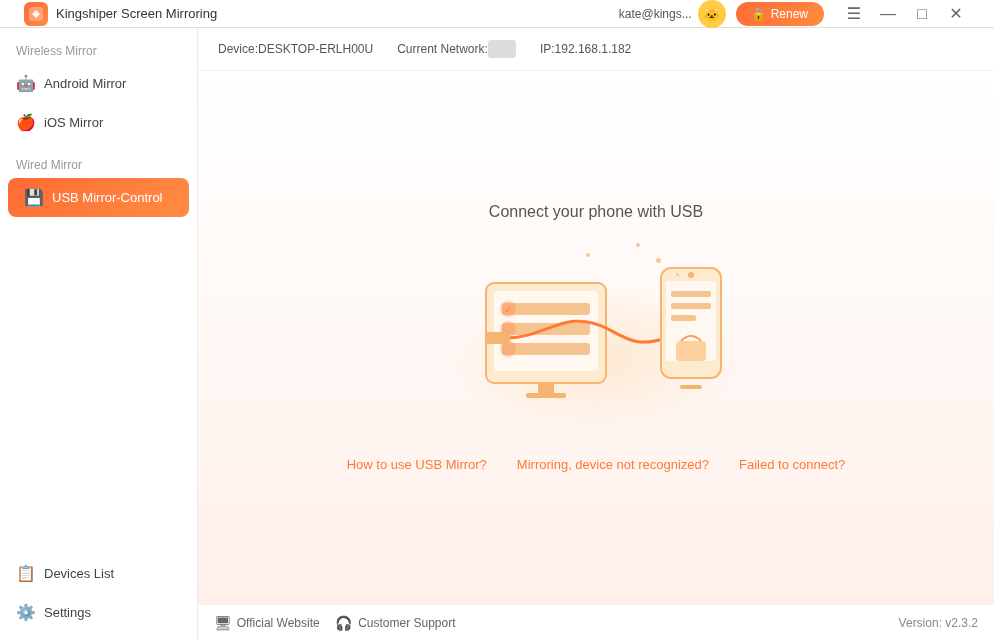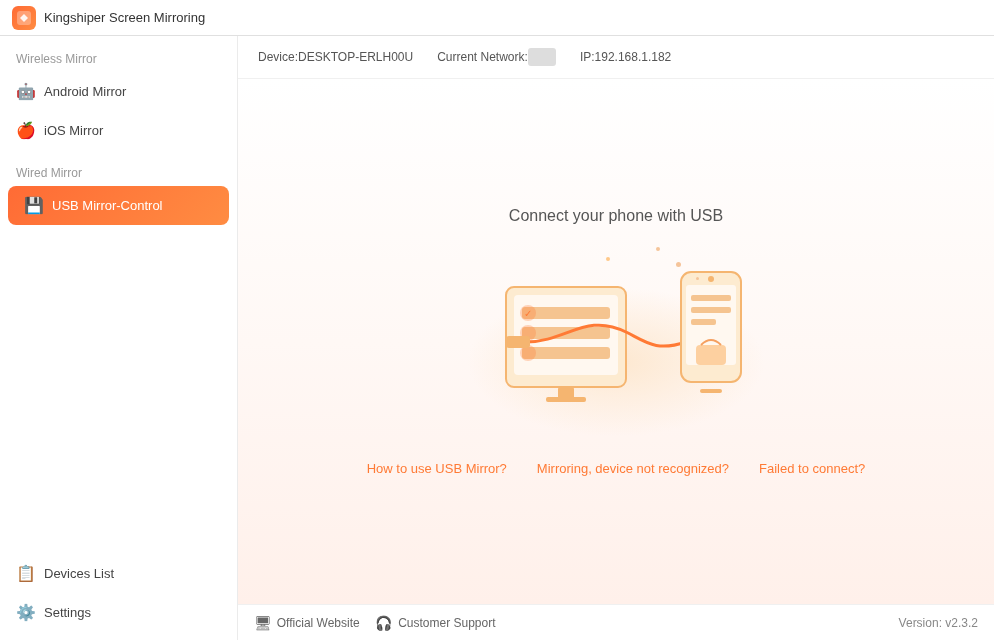--- a/index.html
+++ b/index.html
@@ -1,21 +1,21 @@
 <!DOCTYPE html>
 <html><head>
   <meta charset="utf-8">
   <style>
     * { margin: 0; padding: 0; box-sizing: border-box; }
     body { width: 994px; height: 640px; font-family: -apple-system, BlinkMacSystemFont, 'Segoe UI', sans-serif; background: #f5f5f5; overflow: hidden; display: flex; flex-direction: column; }
 
     
     .titlebar {
-      display: flex; align-items: center; background: #ffffff; height: 36px;
-      padding: 0 12px; border-bottom: 1px solid #e0e0e0; flex-shrink: 0;
+      display: flex; align-items: center; background: #ffffff; height: 28px;
+      padding: 0 24px; border-bottom: 1px solid #e0e0e0; flex-shrink: 0;
       user-select: none;
     }
     .app-icon {
       width: 24px; height: 24px; background: linear-gradient(135deg, #ff6b35, #ff8c42);
       border-radius: 6px; display: flex; align-items: center; justify-content: center;
       margin-right: 8px; color: white; font-size: 12px; font-weight: bold;
     }
     .app-title { font-size: 13px; color: #333; flex: 1; font-weight: 500; }
     .titlebar-right { display: flex; align-items: center; gap: 10px; }
     .user-info { display: flex; align-items: center; gap: 6px; font-size: 12px; color: #555; }
@@ -30,21 +30,21 @@
       width: 28px; height: 28px; border: none; background: transparent;
       cursor: pointer; display: flex; align-items: center; justify-content: center;
       color: #666; font-size: 16px; border-radius: 4px;
     }
 
     
     .main { display: flex; flex: 1; overflow: hidden; }
 
     
     .sidebar {
-      width: 238px; background: #ffffff; border-right: 1px solid #ebebeb;
+      width: 198px; background: #ffffff; border-right: 1px solid #ebebeb;
       display: flex; flex-direction: column; flex-shrink: 0;
     }
     .sidebar-section-label {
       font-size: 12px; color: #999; padding: 16px 16px 6px 16px; font-weight: 500;
     }
     .sidebar-item {
       display: flex; align-items: center; gap: 10px; padding: 10px 16px;
       cursor: pointer; border-radius: 0; font-size: 13px; color: #444;
       transition: background 0.1s;
     }
@@ -125,20 +125,36 @@
 <body>
 
 <div class="titlebar">
   <div class="app-icon">
     <svg width="16" height="16" viewBox="0 0 16 16" fill="none">
       <rect x="1" y="1" width="14" height="14" rx="3" fill="white" opacity="0.3"></rect>
       <path d="M4 8 L8 4 L12 8 L8 12 Z" fill="white" opacity="0.9"></path>
     </svg>
   </div>
   <span class="app-title">Kingshiper Screen Mirroring</span>
+  <div class="titlebar-right">
+    <div class="user-info">
+      <span>kate@kings...</span>
+      <div class="avatar">🐱</div>
+    </div>
+    <button class="renew-btn">
+      <span>🔒</span>
+      <span>Renew</span>
+    </button>
+    <div class="window-controls">
+      <button class="wc-btn">☰</button>
+      <button class="wc-btn">—</button>
+      <button class="wc-btn">□</button>
+      <button class="wc-btn">✕</button>
+    </div>
+  </div>
 </div>
 
 <div class="main">
 
   <div class="sidebar">
     <span class="sidebar-section-label">Wireless Mirror</span>
 
     <div class="sidebar-item">
       <span class="si-icon">🤖</span>
       <span>Android Mirror</span>

